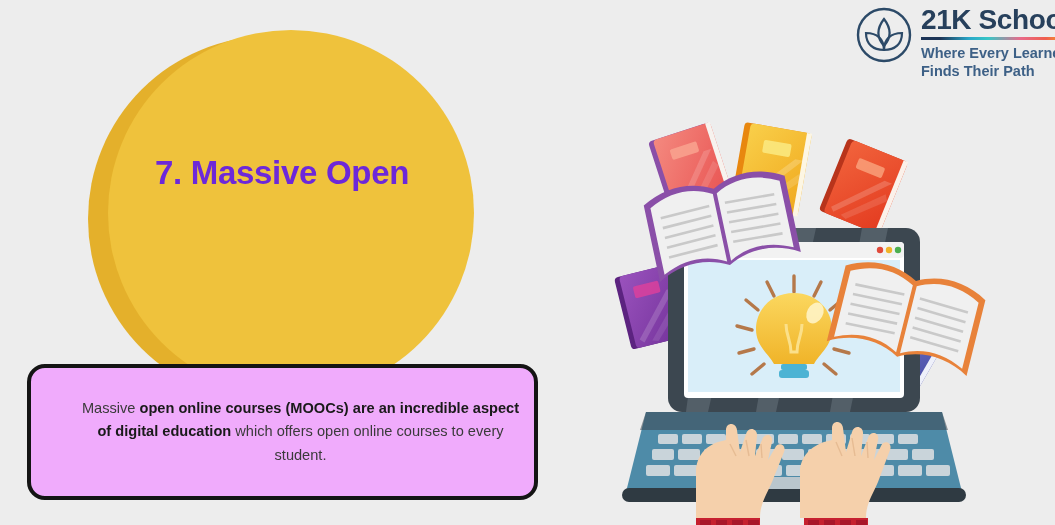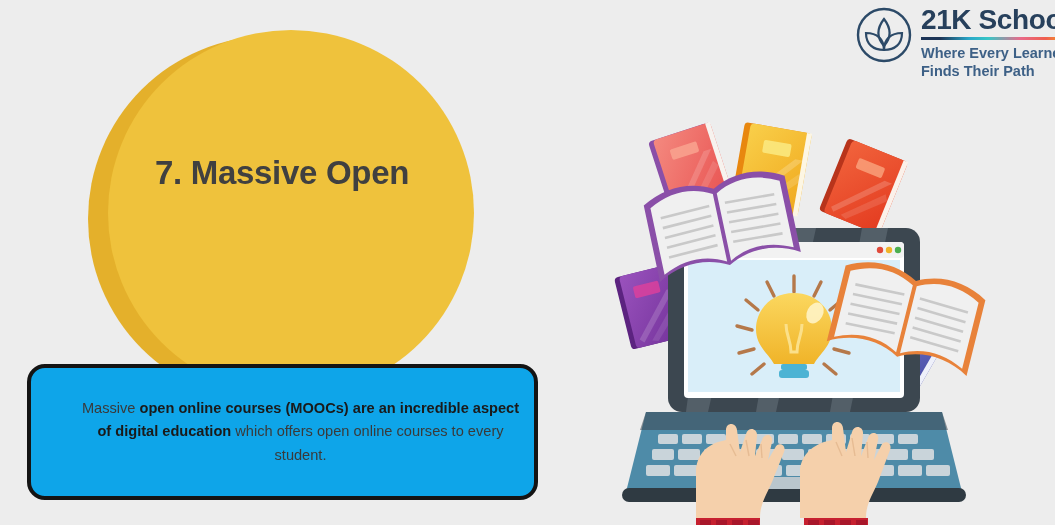--- a/index.html
+++ b/index.html
@@ -76,34 +76,34 @@
     border-radius: 50%;
     background: #efc23c;
   }
   .title-text {
     position: absolute;
     left: 92px; top: 152px;
     width: 380px;
     text-align: center;
     font-size: 33px;
     font-weight: bold;
-    color: #404040;
+    color: #6d28d9;
     line-height: 1.28;
     letter-spacing: -0.3px;
   }
 
   
   .desc-box {
     position: absolute;
     left: 27px; top: 364px;
     width: 511px; height: 136px;
     box-sizing: border-box;
     border: 4px solid #141414;
     border-radius: 18px;
-    background: #0ea5e9;
+    background: #f0abfc;
     display: flex;
     align-items: center;
     justify-content: center;
     padding-left: 36px;
   }
   .desc-text {
     font-size: 14.6px;
     color: #3a3a3a;
     line-height: 1.62;
     text-align: center;

